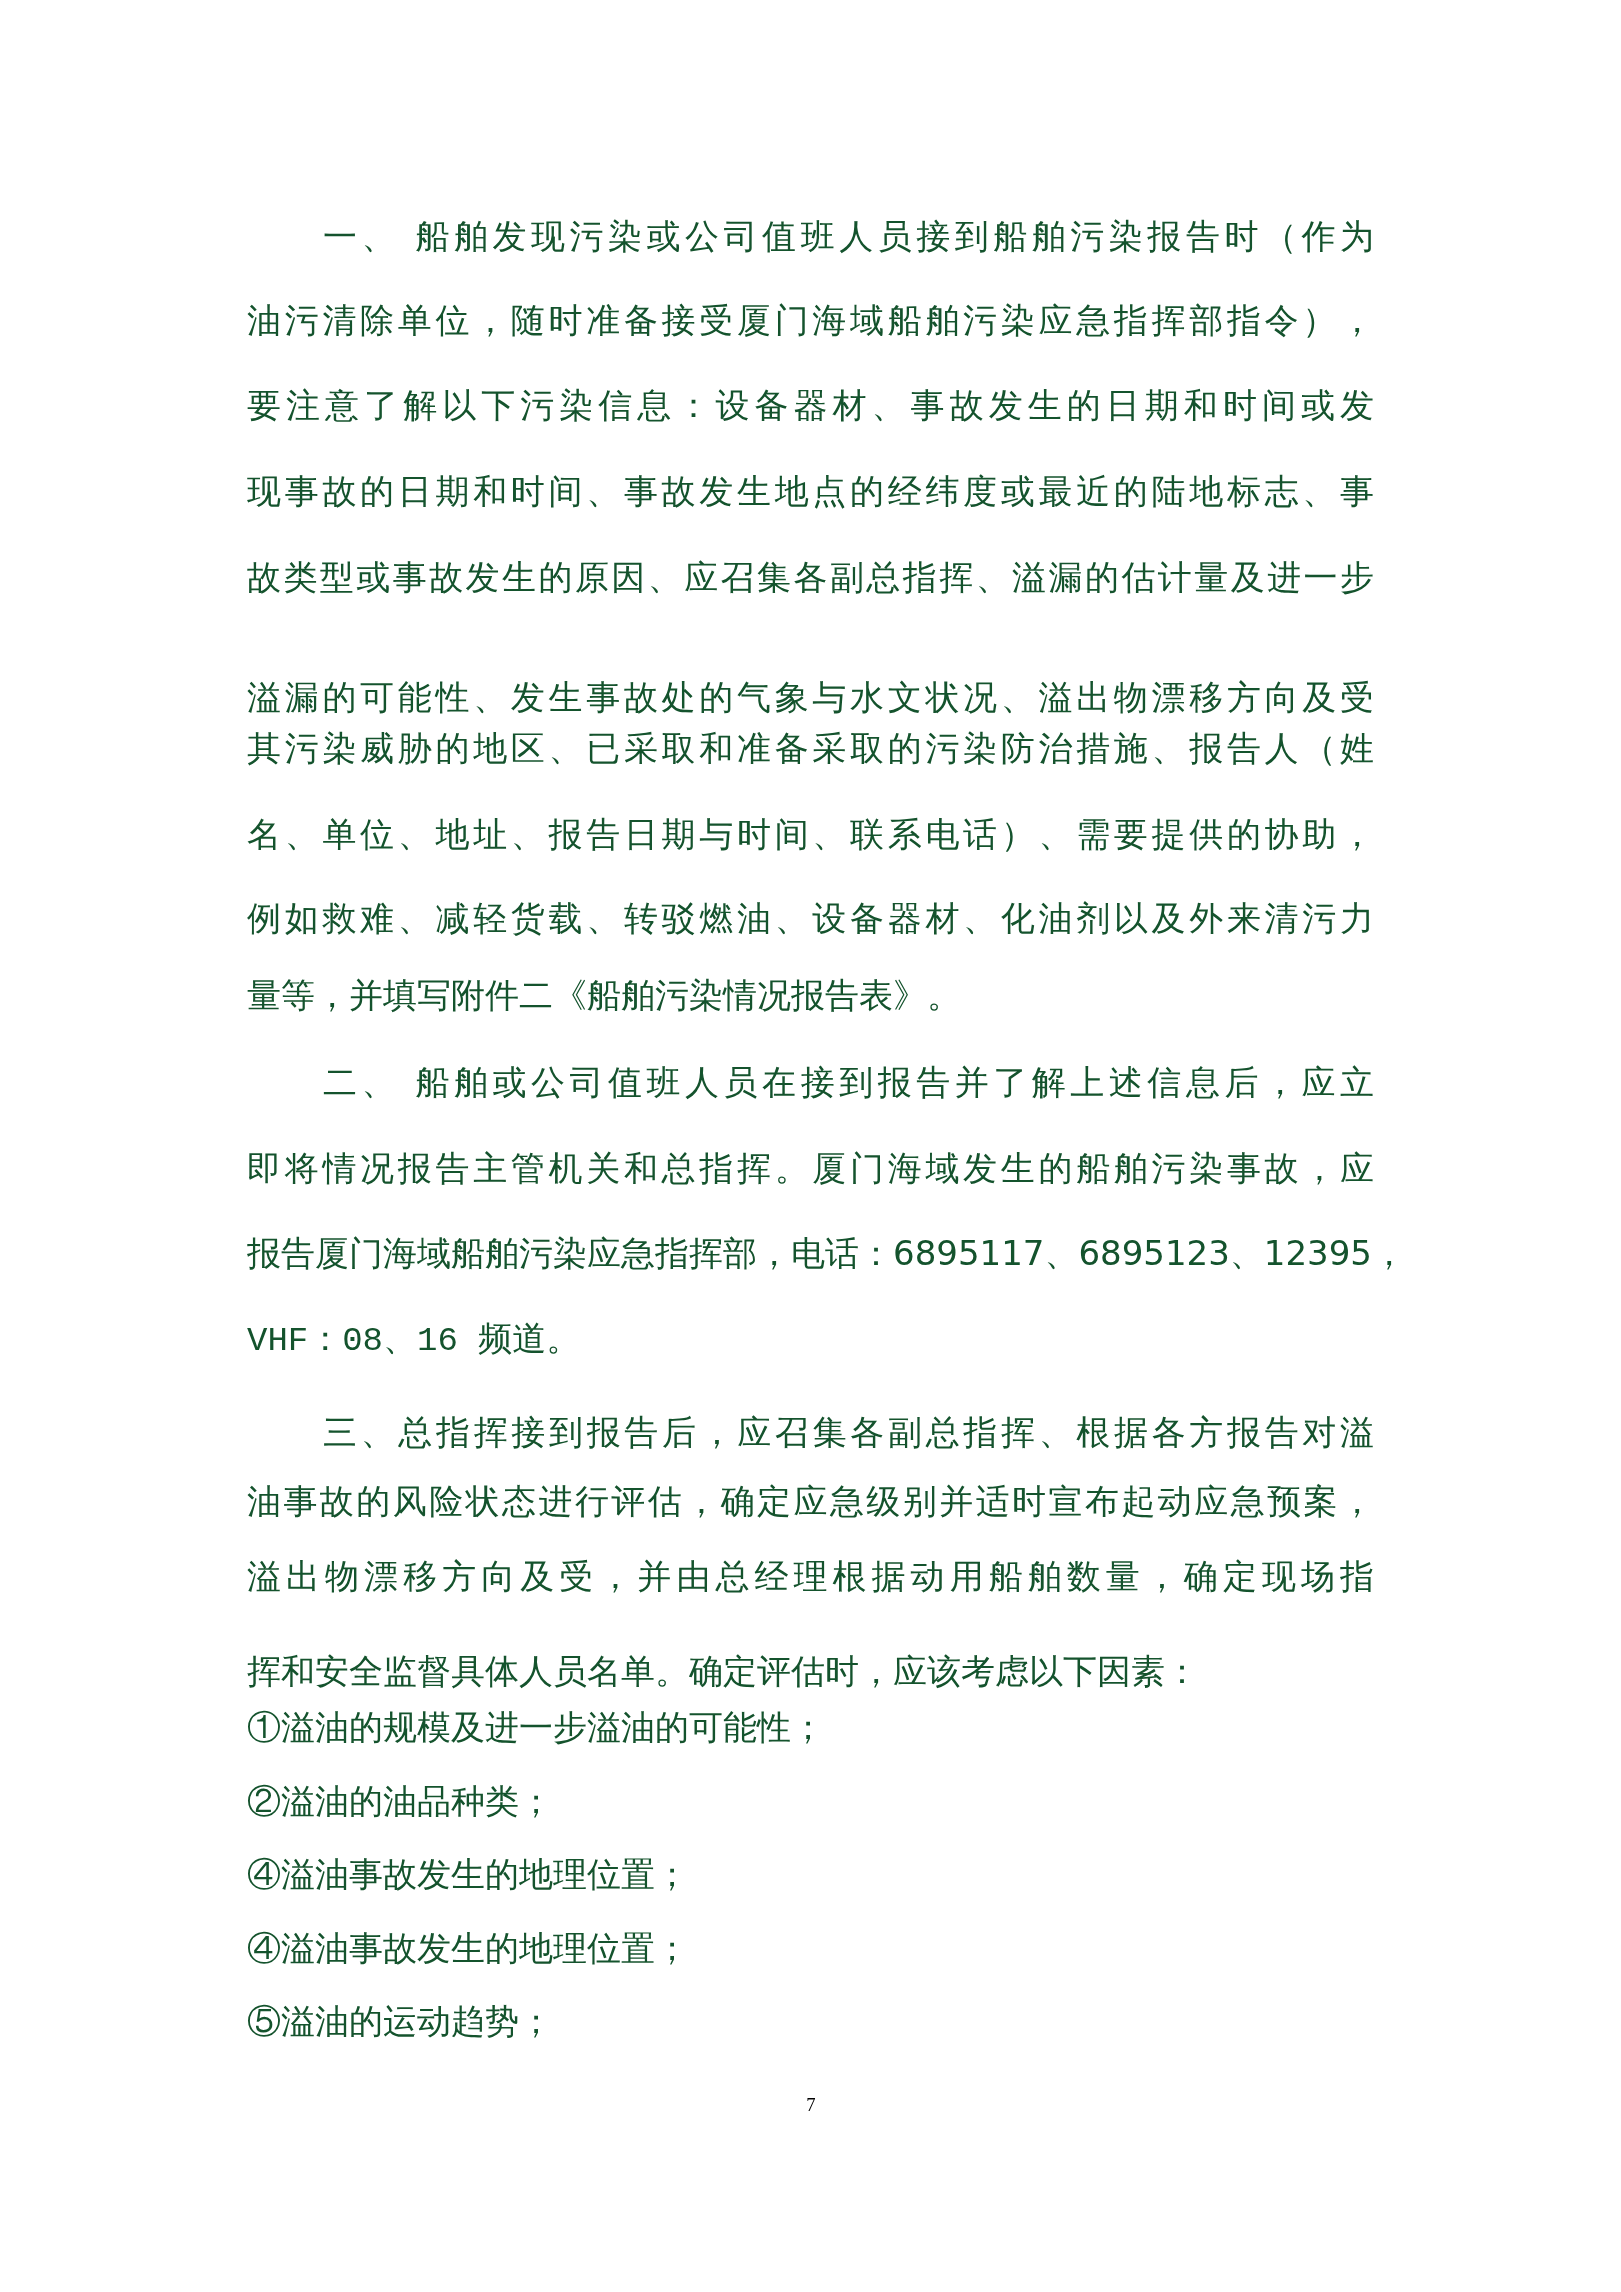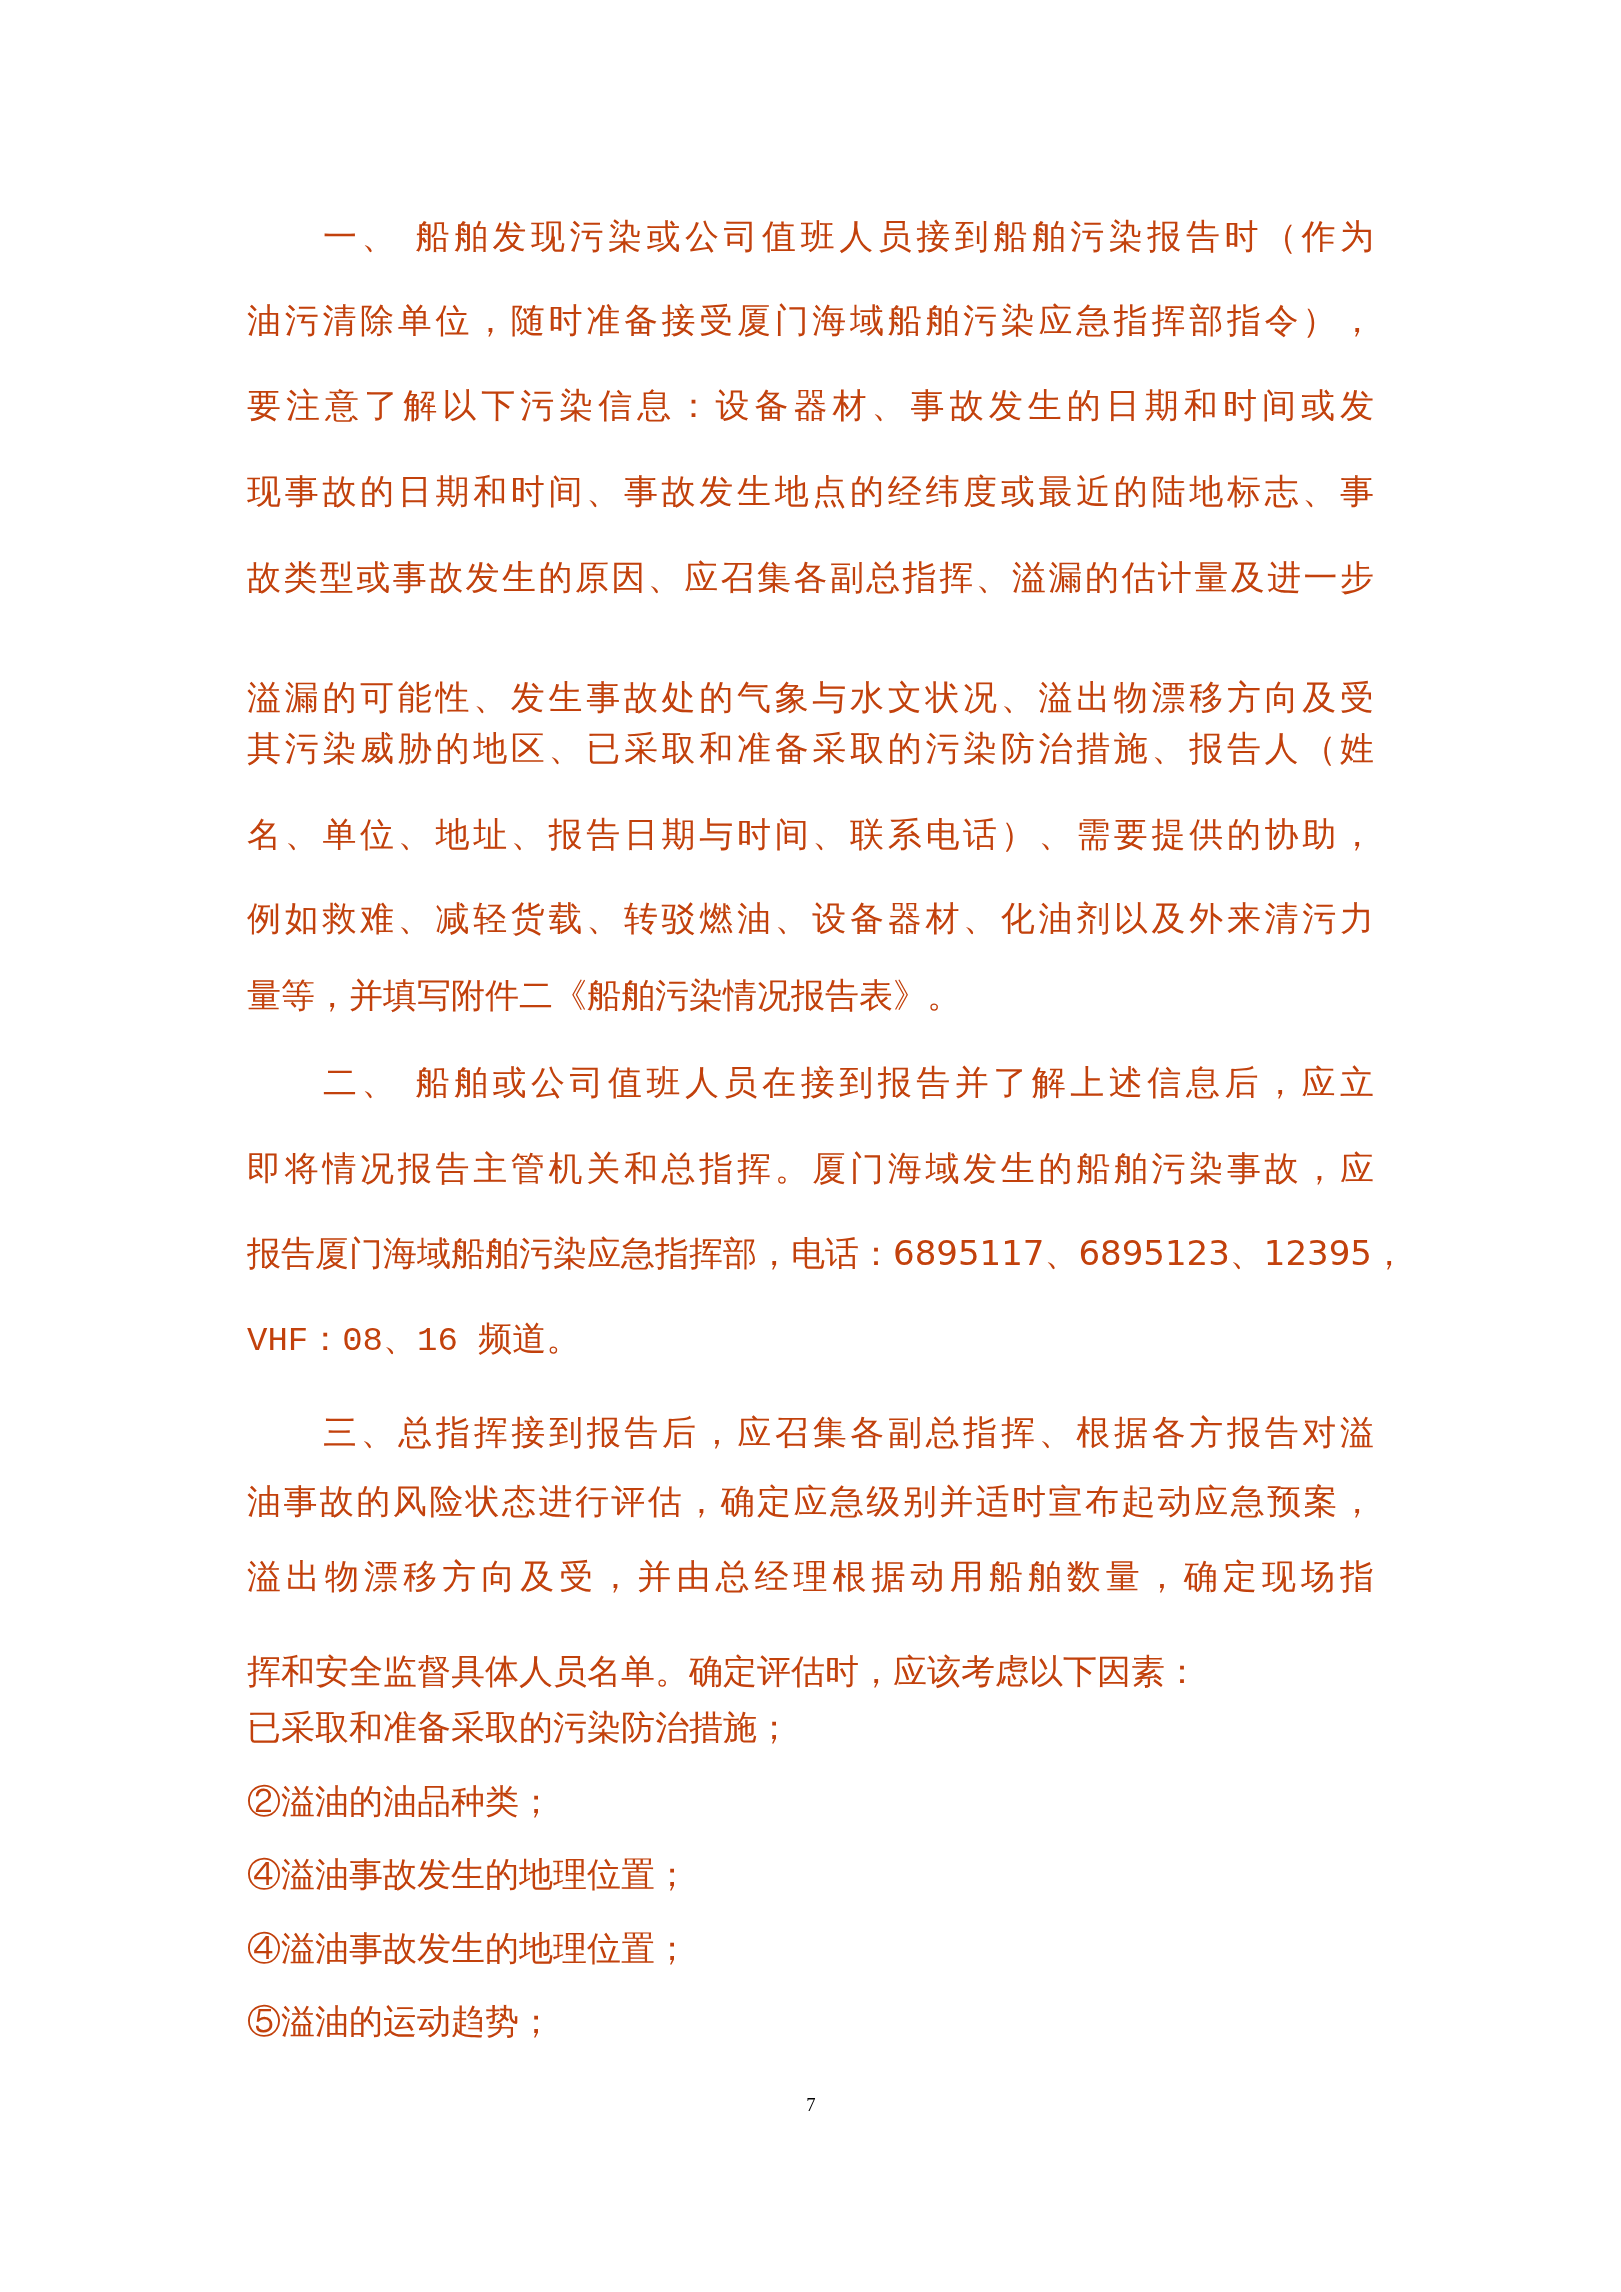--- a/index.html
+++ b/index.html
@@ -7,21 +7,21 @@
     .page {
       position: absolute; left: 0; top: 0; width: 1621px; height: 2293px; background: #ffffff;
     }
     .line {
       position: absolute;
       left: 247px;
       width: 1127px;
       font-family: "DejaVu Sans", "Liberation Sans", sans-serif;
       font-size: 34px;
       line-height: 43px;
-      color: #c2410c;
+      color: #14532d;
       white-space: nowrap;
       text-align: justify;
       text-align-last: justify;
       letter-spacing: 0;
     }
     .line.last { text-align-last: left; font-family: Liberation Mono, monospace; }
     .line.indent { left: 323px; width: 1051px; }
     .page-number {
       position: absolute;
       left: 801px; top: 2094px;
@@ -56,21 +56,21 @@
   </div>
 
   <div>
     <div class="line indent" style="top:1411px">三、总指挥接到报告后，应召集各副总指挥、根据各方报告对溢</div>
     <div class="line" style="top:1480px">油事故的风险状态进行评估，确定应急级别并适时宣布起动应急预案，</div>
     <div class="line" style="top:1555px">溢出物漂移方向及受，并由总经理根据动用船舶数量，确定现场指</div>
     <div class="line last" style="top:1653px">挥和安全监督具体人员名单。确定评估时，应该考虑以下因素：</div>
   </div>
 
   <div>
-    <div class="line last" style="top:1709px">已采取和准备采取的污染防治措施；</div>
+    <div class="line last" style="top:1709px">①溢油的规模及进一步溢油的可能性；</div>
     <div class="line last" style="top:1783px">②溢油的油品种类；</div>
     <div class="line last" style="top:1856px">④溢油事故发生的地理位置；</div>
     <div class="line last" style="top:1930px">④溢油事故发生的地理位置；</div>
     <div class="line last" style="top:2003px">⑤溢油的运动趋势；</div>
   </div>
 
   <div class="page-number">7</div>
 </div>
 
 

